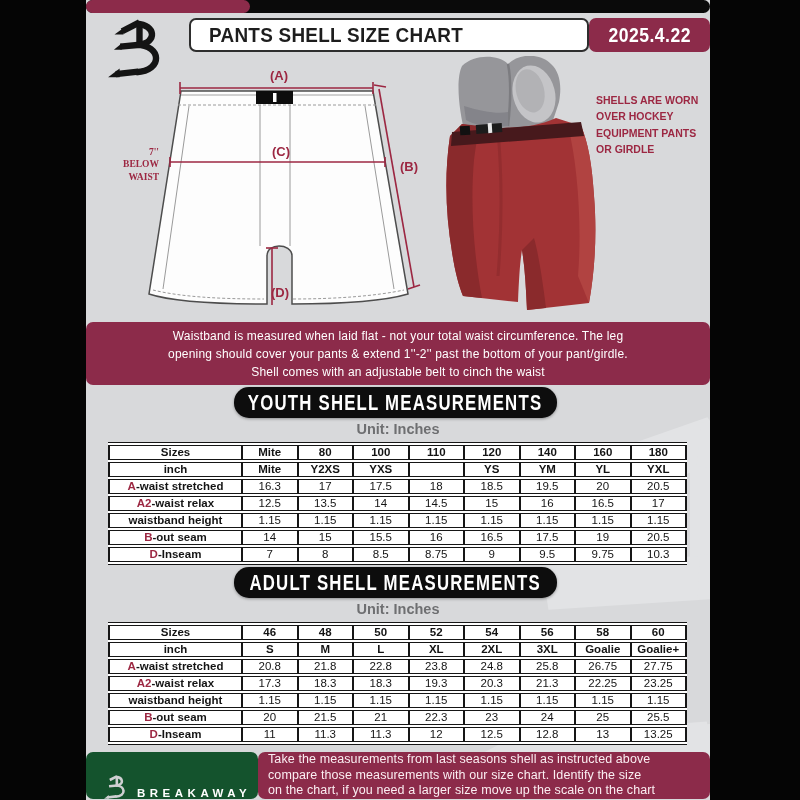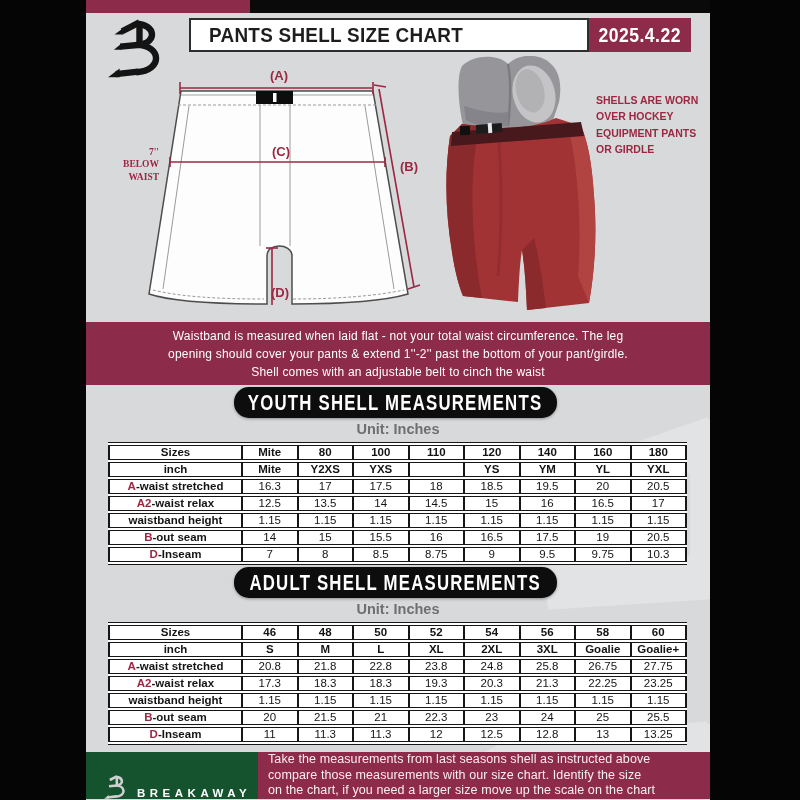--- a/index.html
+++ b/index.html
@@ -4,36 +4,36 @@
 <style>
   html,body{margin:0;padding:0;}
   body{
     width:800px;height:800px;background:#050505;position:relative;
     font-family:"Liberation Sans",sans-serif;overflow:hidden;
   }
   .doc{
     position:absolute;left:86px;top:0;width:624px;height:800px;
     background:#d8d9db;overflow:hidden;
   }
-  .abs{position:absolute;}
+  .abs{position:absolute;border-radius:7px;}
 
   
   .top-strip-black{left:0;top:0;width:624px;height:13px;background:#0a0a0a;}
   .top-strip-maroon{left:0;top:0;width:164px;height:13px;background:#8c2b4a;}
   .logo-box{left:14px;top:14px;width:70px;height:64px;}
   .title-box{
     left:103px;top:18px;width:400px;height:34px;background:#ffffff;
     border:2px solid #2e2e2e;box-sizing:border-box;display:flex;align-items:center;
   }
   .title-box span{
     font-size:21px;font-weight:700;color:#1d1d1d;letter-spacing:.3px;
     transform:scaleX(.9);transform-origin:left center;padding-left:20px;white-space:nowrap;
   }
   .date-box{
-    left:503px;top:18px;width:102px;height:34px;background:#8c2b4a;
+    left:503px;top:18px;width:121px;height:34px;background:#8c2b4a;
     display:flex;align-items:center;justify-content:center;
   }
   .date-box span{
     color:#fff;font-size:20px;font-weight:700;letter-spacing:.5px;
     transform:scaleX(.88);white-space:nowrap;
   }
 
   
   .shorts-svg{left:50px;top:58px;width:300px;height:255px;}
   .waist-note{

